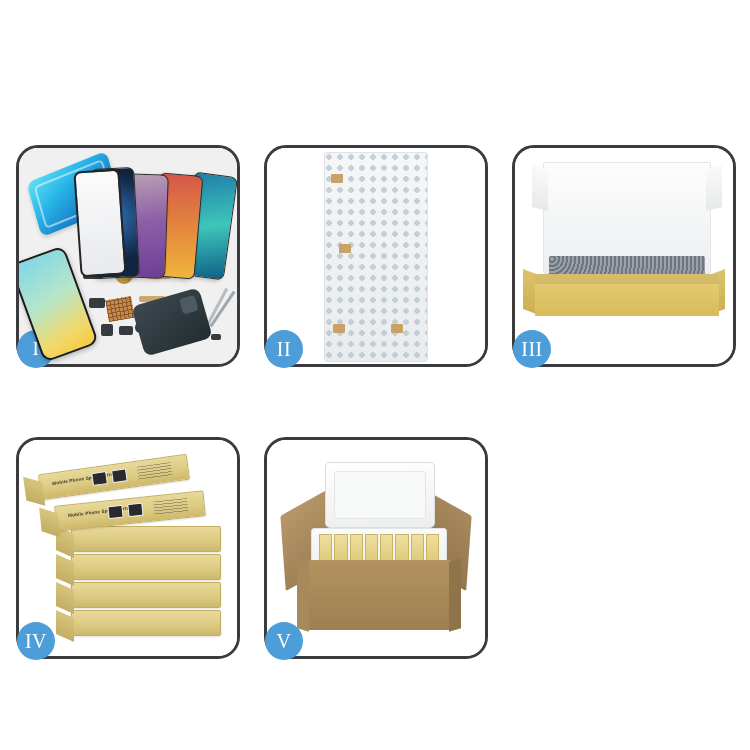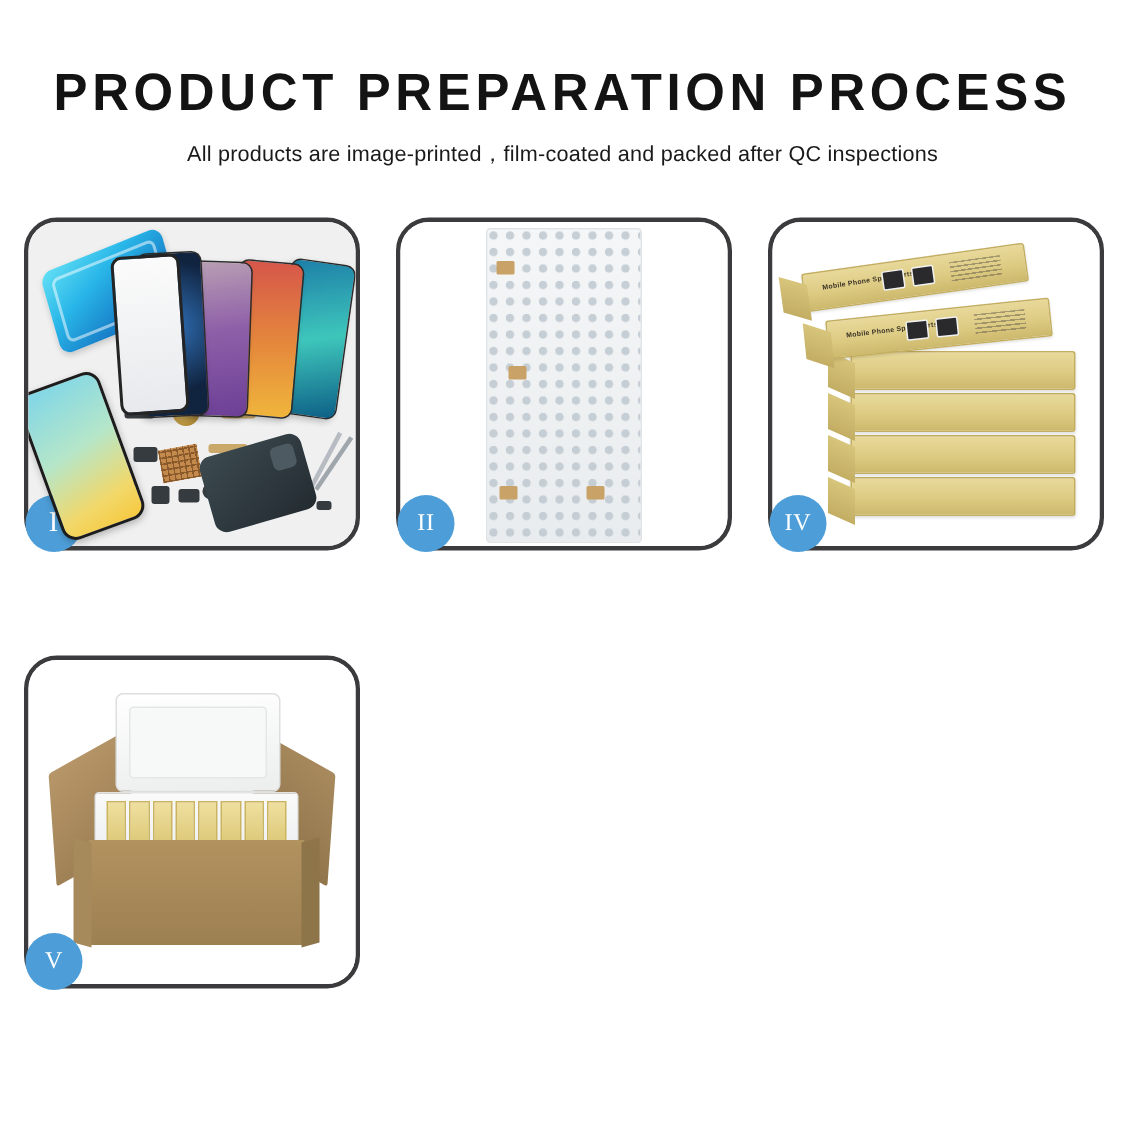--- a/index.html
+++ b/index.html
@@ -66,21 +66,21 @@
     width: 38px; height: 38px;
     border-radius: 50%;
     background: #4d9ed8;
     color: #ffffff;
     display: flex; align-items: center; justify-content: center;
     font-family: "Liberation Serif", serif;
     font-size: 19px;
     letter-spacing: 0.5px;
     z-index: 6;
   }
-  .badge.small { font-size: 16px; text-align: right; }
+  .badge.small { font-size: 20px; text-align: right; }
 
   
   .p1 .clip { background: #f0f0f1; }
   .adhesive {
     position: absolute; left: 12px; top: 18px;
     width: 86px; height: 56px;
     background: linear-gradient(150deg,#63e0f5 0%,#29b6e8 35%,#1577c4 75%,#0e5fa6 100%);
     border-radius: 8px;
     transform: rotate(-22deg) skewX(-6deg);
     box-shadow: 0 2px 4px rgba(0,0,0,.18);
@@ -348,24 +348,20 @@
   .tab{
     position:absolute; width:14px; height:16px;
     background:rgba(90,70,45,.35); border-radius:1px;
   }
 </style>
 </head>
 <body>
 
 <div id="page">
 
-  <div class="header">
-    <div class="title">PRODUCT PREPARATION PROCESS</div>
-    <div class="subtitle">All products are image-printed，film-coated and packed after QC inspections</div>
-  </div>
 
   <div class="grid">
 
     <div class="panel p1">
       <div class="clip">
         <div class="adh-phone"></div>
         <div class="adhesive"></div>
 
         <div class="fan">
           <div class="ph ph4"></div>
@@ -401,20 +397,30 @@
         <div class="innerpart"></div>
         <div class="bubblebag"></div>
         <div class="tape" style="left:64px;top:26px;"></div>
         <div class="tape" style="left:72px;top:96px;"></div>
         <div class="tape" style="left:66px;top:176px;"></div>
         <div class="tape" style="left:124px;top:176px;"></div>
       </div>
       <div class="badge small">II</div>
     </div>
 
+    <div class="panel p3">
+      <div class="clip">
+        <div class="box3-lid"></div>
+        <div class="box3-flapL"></div>
+        <div class="box3-flapR"></div>
+        <div class="box3-inner"></div>
+        <div class="box3-base"></div>
+      </div>
+      <div class="badge small">III</div>
+    </div>
 
     <div class="panel p4">
       <div class="clip">
         <div class="stackwrap">
           <div class="sbox" style="left:46px;top:156px;">
               <span class="side"></span>
             </div>
           <div class="sbox" style="left:46px;top:128px;">
               <span class="side"></span>
             </div>

